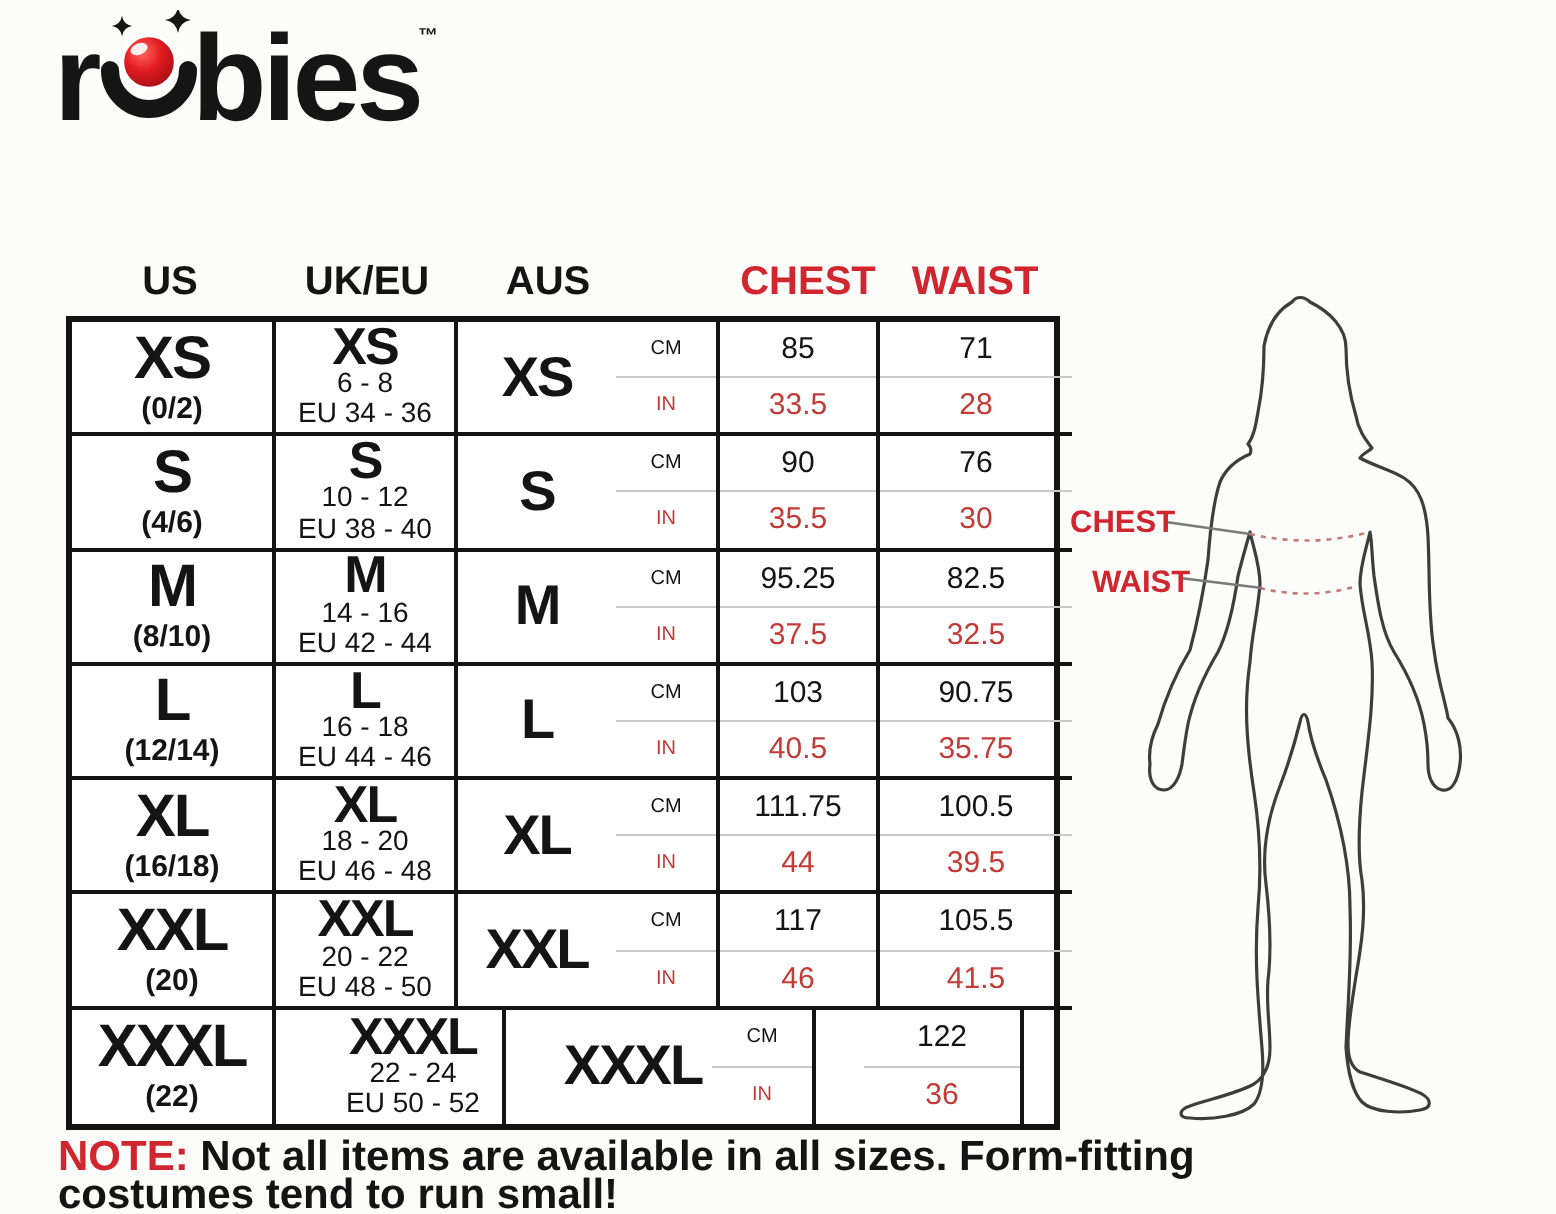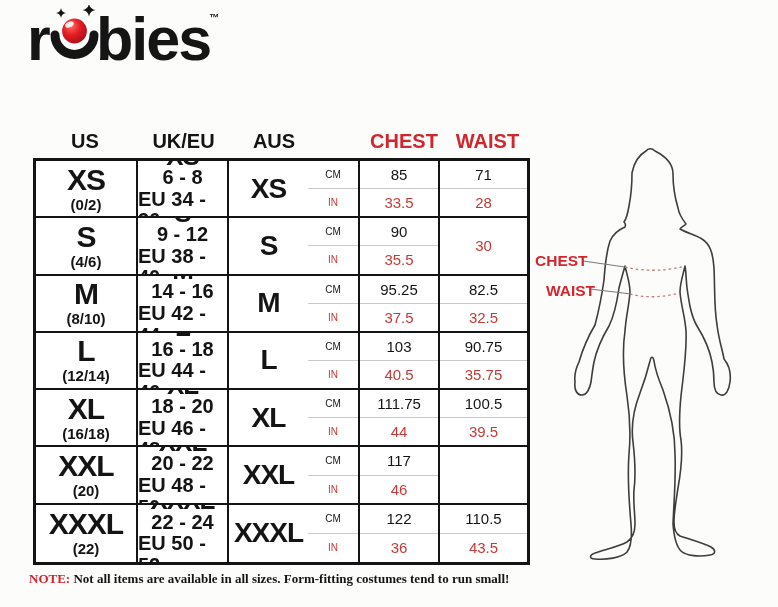--- a/index.html
+++ b/index.html
@@ -28,39 +28,39 @@
   .hdr-chest { left:363px; width:82px;  color:var(--accent-red,#d2262e); }
   .hdr-waist { left:445px; width:85px;  color:var(--accent-red,#d2262e); }
   
   .size-table {
     position:absolute; left:33px; top:158px; width:497px; height:407px;
     border:3px solid #141414; background:#fff;
     display:grid; grid-template-rows:repeat(7,1fr);
     box-sizing:border-box;
   }
   .t-row { display:grid; grid-template-columns:102px 91px 131px 80px 1fr; border-bottom:2px solid #141414; min-height:0; }
-  .t-row:last-child { border-bottom:none; }
+  .t-row:last-child { border-bottom:none;gap:24px; }
   .cell { border-right:2px solid #141414; display:flex; flex-direction:column; align-items:center; justify-content:center; min-height:0; overflow:hidden; }
   .cell.last { border-right:none; }
   .us-size  { font-size:30px; font-weight:800; letter-spacing:-1px; line-height:1; }
   .us-note  { font-size:15px; font-weight:700; margin-top:1px; }
   .uk-size  { font-size:26px; font-weight:800; letter-spacing:-1px; line-height:0.82; }
-  .range    { font-size:20px; font-weight:700; line-height:1.08; }
+  .range    { font-size:14px; font-weight:400; line-height:1.08; }
   .aus-cell { flex-direction:row; align-items:stretch; }
   .aus-label-box { flex:1; display:flex; align-items:center; justify-content:center;
                    font-size:28px; font-weight:800; letter-spacing:-1px; }
   .units-box { width:50px; display:flex; flex-direction:column; }
   .half { flex:1; display:flex; align-items:center; justify-content:center; font-size:10px; font-weight:400; }
   .half.top { border-bottom:1.5px solid #c9c9c9; }
   .val-cell { align-items:stretch; }
   .val-cell .half { font-size:15px; }
   .in-red { color:var(--value-red,#c23b36); }
   
   .note { position:absolute; left:29px; top:570px; width:625px;
-          font-size:13px; font-weight:700; line-height:18.5px; color:#141414;font-family:Liberation Serif, serif; }
+          font-size:21px; font-weight:700; line-height:18.5px; color:#141414; }
   .note-label { color:var(--accent-red,#d2262e); }
   
   .figure-svg { position:absolute; left:533px; top:138px; }
   .fig-label { fill:var(--accent-red,#cf2430); font-weight:bold; font-size:15.5px;
                font-family:"Liberation Sans", sans-serif; }
 </style>
 </head>
 <body>
 
 <div class="page">
@@ -119,35 +119,36 @@
       </div>
     </div>
 
     <div class="t-row">
       <div class="cell">
         <div class="us-size">S</div>
         <div class="us-note">(4/6)</div>
       </div>
       <div class="cell">
         <div class="uk-size">S</div>
-        <div class="range">9 - 12</div>
+        <div class="range">10 - 12</div>
         <div class="range">EU 38 - 40</div>
       </div>
       <div class="cell aus-cell">
         <div class="aus-label-box">S</div>
         <div class="units-box">
           <div class="half top">CM</div>
           <div class="half in-red">IN</div>
         </div>
       </div>
       <div class="cell val-cell">
         <div class="half top">90</div>
         <div class="half in-red">35.5</div>
       </div>
       <div class="cell val-cell last">
+        <div class="half top">76</div>
         <div class="half in-red">30</div>
       </div>
     </div>
 
     <div class="t-row">
       <div class="cell">
         <div class="us-size">M</div>
         <div class="us-note">(8/10)</div>
       </div>
       <div class="cell">
@@ -239,20 +240,24 @@
       <div class="cell aus-cell">
         <div class="aus-label-box">XXL</div>
         <div class="units-box">
           <div class="half top">CM</div>
           <div class="half in-red">IN</div>
         </div>
       </div>
       <div class="cell val-cell">
         <div class="half top">117</div>
         <div class="half in-red">46</div>
+      </div>
+      <div class="cell val-cell last">
+        <div class="half top">105.5</div>
+        <div class="half in-red">41.5</div>
       </div>
     </div>
 
     <div class="t-row">
       <div class="cell">
         <div class="us-size">XXXL</div>
         <div class="us-note">(22)</div>
       </div>
       <div class="cell">
         <div class="uk-size">XXXL</div>

